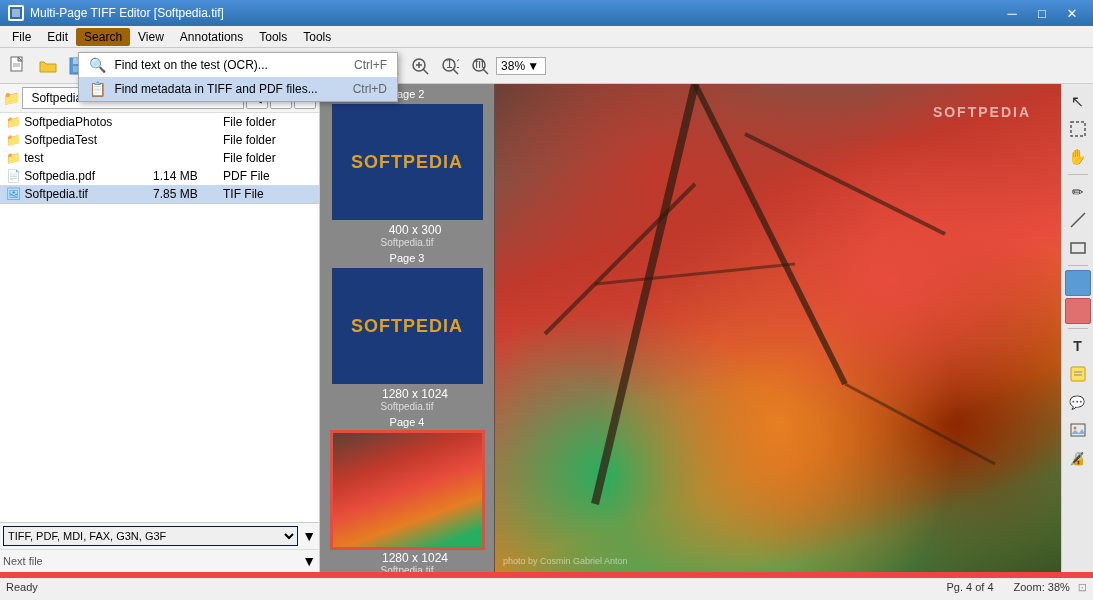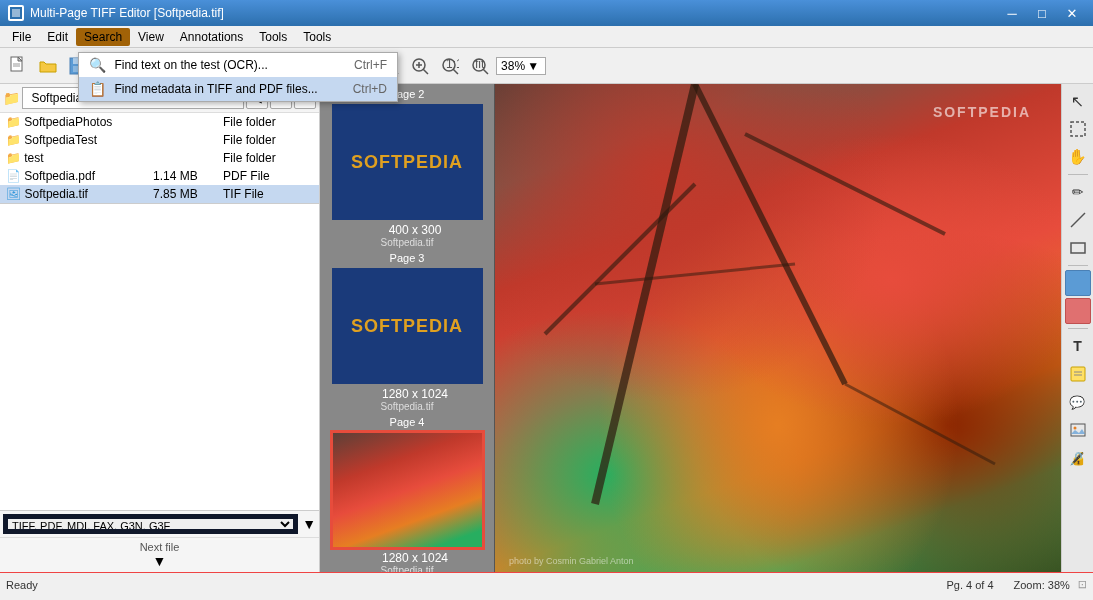--- a/index.html
+++ b/index.html
@@ -221,21 +221,21 @@
       top: 20px;
       right: 30px;
       color: rgba(255,255,255,0.6);
       font-size: 14px;
       font-weight: bold;
       letter-spacing: 2px;
     }
     .photo-credit {
       position: absolute;
       bottom: 6px;
-      left: 14px;
+      left: 8px;
       color: rgba(255,255,255,0.5);
       font-size: 9px;
     }
 
     
     .right-toolbar {
       width: 32px;
       background: #e8e8e8;
       border-left: 1px solid #ccc;
       display: flex;
@@ -447,26 +447,26 @@
         <div class="file-row selected">
           <div class="file-name-cell"><span style="color:#3498db;">🖼</span>&nbsp;Softpedia.tif</div>
           <div>7.85 MB</div>
           <div>TIF File</div>
         </div>
       </div>
     </div>
 
     <div style="margin-top:auto; border-top: 1px solid #ccc;">
       <div style="display:flex; align-items:center; padding:3px; background:#f5f5f5; border-bottom:1px solid #ddd;">
-        <select style="flex:1; height:20px; border:5px solid #0f172a; font-size:11px;">
+        <select style="flex:1; height:20px; border:1px solid #0f172a; font-size:11px;">
           <option>TIFF, PDF, MDI, FAX, G3N, G3F</option>
         </select>
         <span style="margin-left:4px; font-size:14px; cursor:pointer;">▼</span>
       </div>
-      <div style="display:flex; align-items:center; padding:3px; background:#f5f5f5;flex-direction:column;">
+      <div style="display:flex; align-items:center; padding:3px; background:#f5f5f5;">
         <span style="font-size:11px; color:#555; flex:1;">Next file</span>
         <span style="font-size:14px; cursor:pointer;">▼</span>
       </div>
     </div>
   </div>
 
   <div style="width:175px; background:#888; overflow-y:scroll; border-right:1px solid #555; display:flex; flex-direction:column; padding:4px 0;">
 
     <div class="thumb-item">
       <span class="thumb-label">Page 2</span>
@@ -559,19 +559,19 @@
       <svg width="18" height="18" viewBox="0 0 18 18">
           <rect x="2" y="3" width="14" height="12" fill="none" stroke="#555" stroke-width="1"></rect>
           <circle cx="6" cy="7" r="1.5" fill="#e67e22"></circle>
           <path d="M2 13 L6 9 L10 12 L13 8 L16 13 Z" fill="#5b9bd5" opacity="0.7"></path>
         </svg>
     </button>
     <button class="rt-btn" title="Stamp" style="font-size:13px;">🔏</button>
   </div>
 </div>
 
-<div style="height:24px; background:#f0f0f0; border-top:1px solid #ef4444; display:flex; align-items:center; padding:0 6px;">
+<div style="height:24px; background:#f0f0f0; border-top:6px solid #ef4444; display:flex; align-items:center; padding:0 6px;">
   <span style="font-size:11px; color:#333;">Ready</span>
   <span style="flex:1;"></span>
   <span style="font-size:11px; color:#333; margin-right:20px;">Pg. 4 of 4</span>
   <span style="font-size:11px; color:#333;text-align:center;">Zoom: 38%</span>
   <span style="font-size:11px; color:#999; margin-left:8px;">⊡</span>
 </div>
 
 </body></html>

